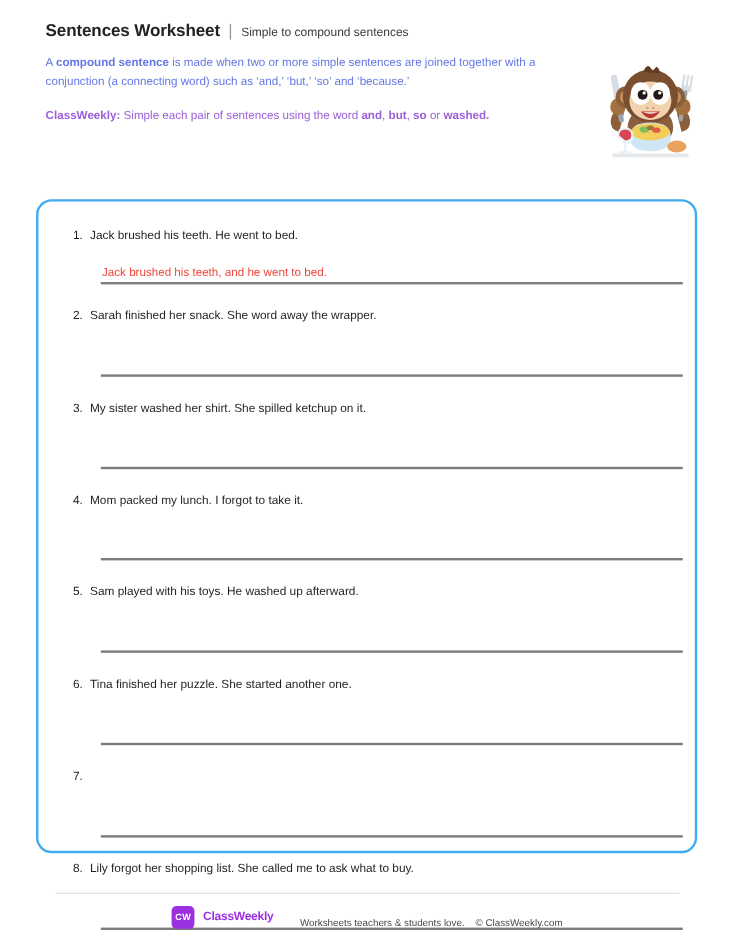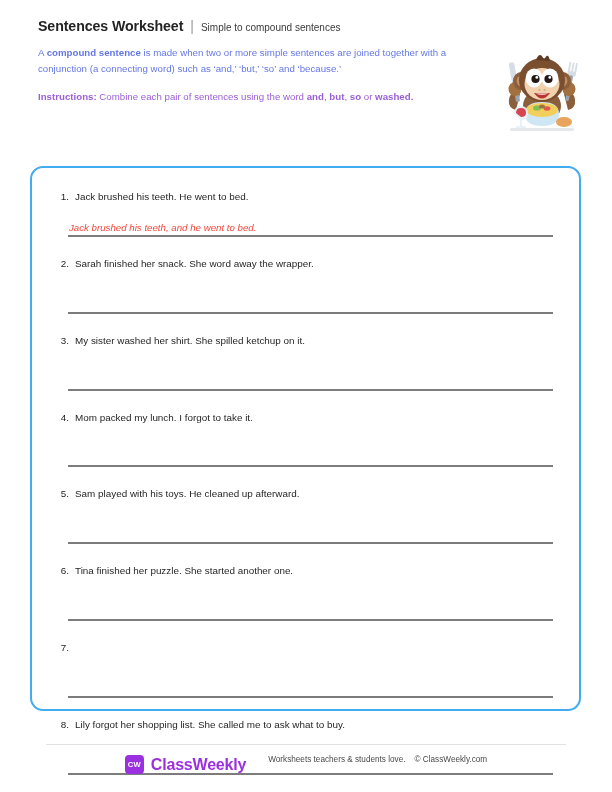--- a/index.html
+++ b/index.html
@@ -112,25 +112,24 @@
     text-align: right;
     color: #1f1f1f;
     font-size: 9.9px;
   }
   .item-text {
     font-size: 9.9px;
     color: #1f1f1f;
   }
 
   .answer-area {
-    margin-left: 12px;
+    margin-left: 28px;
     margin-top: 7px;
     height: 36px;
     position: relative;
-    font-style: italic;
   }
   .answer-area.with-example { height: 26px; }
 
   .example-answer {
     font-size: 9.7px;
     color: #F0473C;
     position: absolute;
     left: 1px;
     bottom: 4px;
     white-space: nowrap;
@@ -154,21 +153,21 @@
     width: 520px;
     height: 1px;
     background: #e2e2e2;
   }
   .footer {
     position: absolute;
     left: 0;
     top: 755px;
     width: 612px;
     display: flex;
-    align-items: flex-start;
+    align-items: flex-end;
     justify-content: center;
     gap: 22px;
   }
   .brand {
     display: flex;
     align-items: center;
     gap: 7px;
   }
   .brand-badge {
     width: 19px;
@@ -177,21 +176,21 @@
     background: #9B30E0;
     color: #ffffff;
     font-size: 7.6px;
     font-weight: bold;
     display: flex;
     align-items: center;
     justify-content: center;
     letter-spacing: 0.2px;
   }
   .brand-name {
-    font-size: 16px;
+    font-size: 10px;
     font-weight: bold;
     color: #9B30E0;
     letter-spacing: -0.2px;
   }
   .footer-tagline {
     font-size: 8.2px;
     color: #4a4a4a;
     display: flex;
     gap: 9px;
   }
@@ -207,21 +206,21 @@
       <span class="title-main">Sentences Worksheet</span>
       <span class="title-divider">|</span>
       <span class="title-sub">Simple to compound sentences</span>
     </div>
 
     <p class="intro">
       <span>A </span><b>compound sentence</b><span> is made when two or more simple sentences are joined together with a conjunction (a connecting word) such as ‘and,’ ‘but,’ ‘so’ and ‘because.’</span>
     </p>
 
     <p class="instructions">
-      <b>Instructions:</b><span> Combine each pair of sentences using the word </span><b>and</b><span>, </span><b>but</b><span>, </span><b>so</b><span> or </span><b>washed.</b>
+      <b>ClassWeekly:</b><span> Simple each pair of sentences using the word </span><b>and</b><span>, </span><b>but</b><span>, </span><b>so</b><span> or </span><b>washed.</b>
     </p>
   </div>
 
   <div class="mascot">
     <svg viewBox="0 0 96 100" width="96" height="100" xmlns="http://www.w3.org/2000/svg">
 
       <path d="M26 54 Q16 50 15 60 Q14 68 22 70 Z" fill="#8B5E3C"></path>
 
       <path d="M70 54 Q80 50 81 60 Q82 68 74 70 Z" fill="#8B5E3C"></path>
 
@@ -329,21 +328,21 @@
       </div>
       <div class="answer-area">
         <div class="answer-line"></div>
       </div>
     </div>
     <div class="item-spacer"></div>
 
     <div class="item">
       <div class="item-row">
         <span class="item-num">5.</span>
-        <span class="item-text">Sam played with his toys. He cleaned up afterward.</span>
+        <span class="item-text">Sam played with his toys. He washed up afterward.</span>
       </div>
       <div class="answer-area">
         <div class="answer-line"></div>
       </div>
     </div>
     <div class="item-spacer"></div>
 
     <div class="item">
       <div class="item-row">
         <span class="item-num">6.</span>

